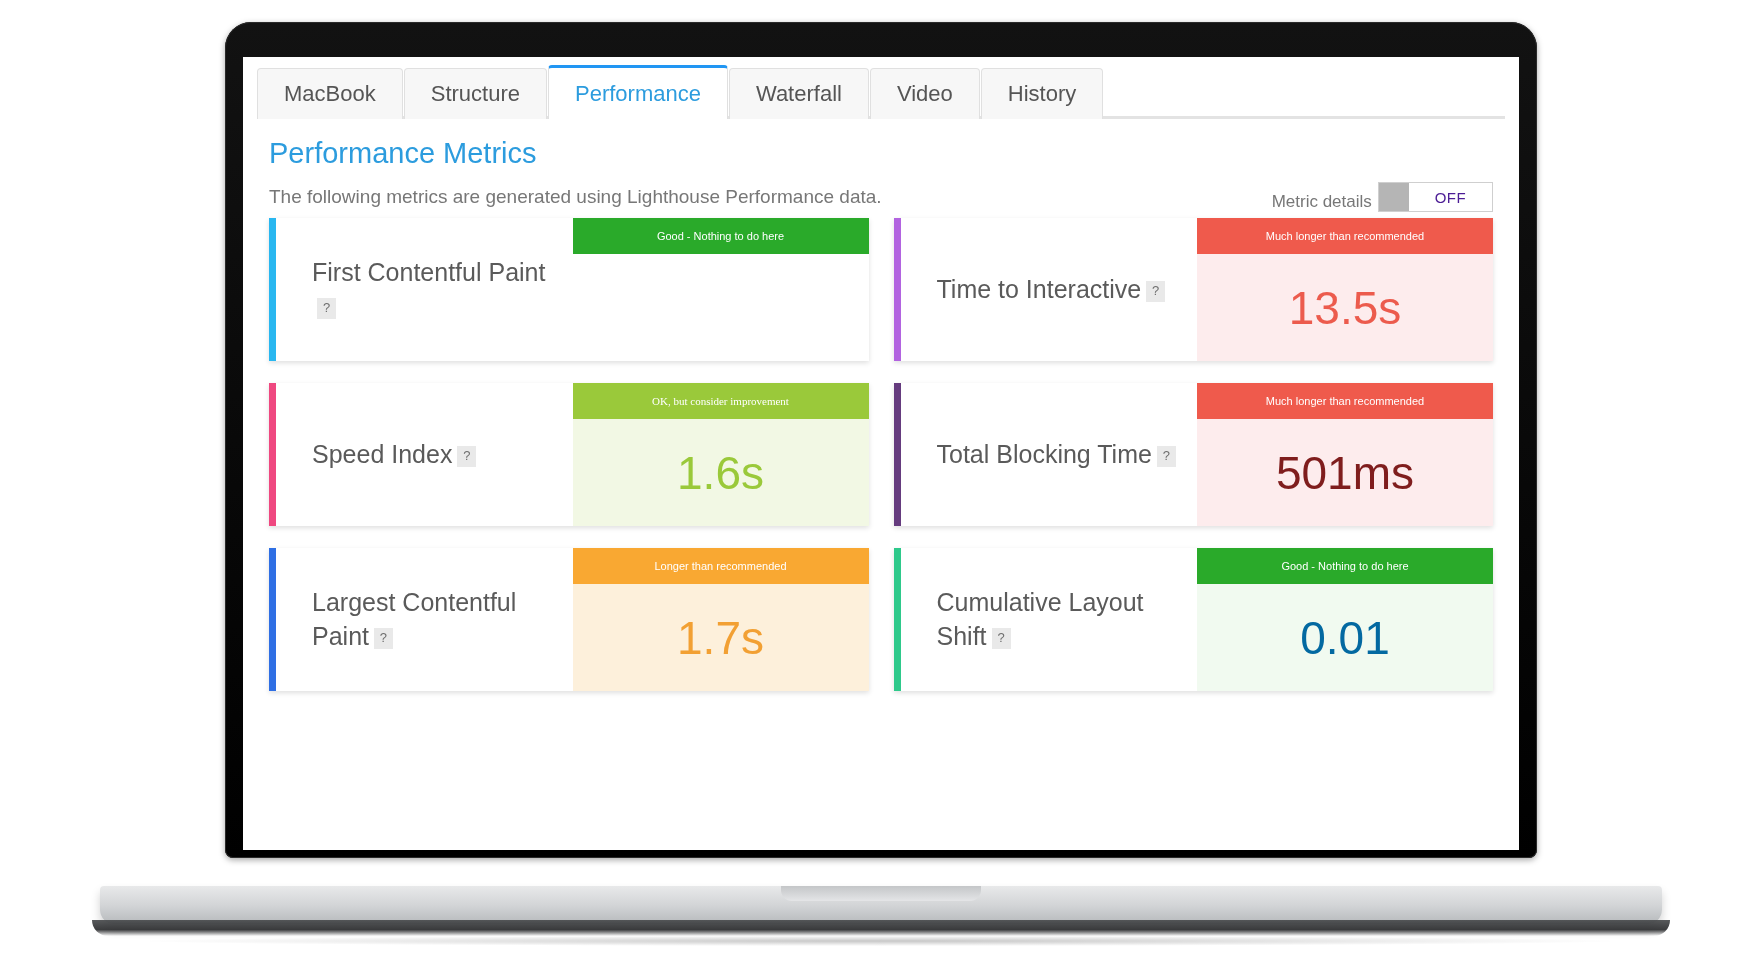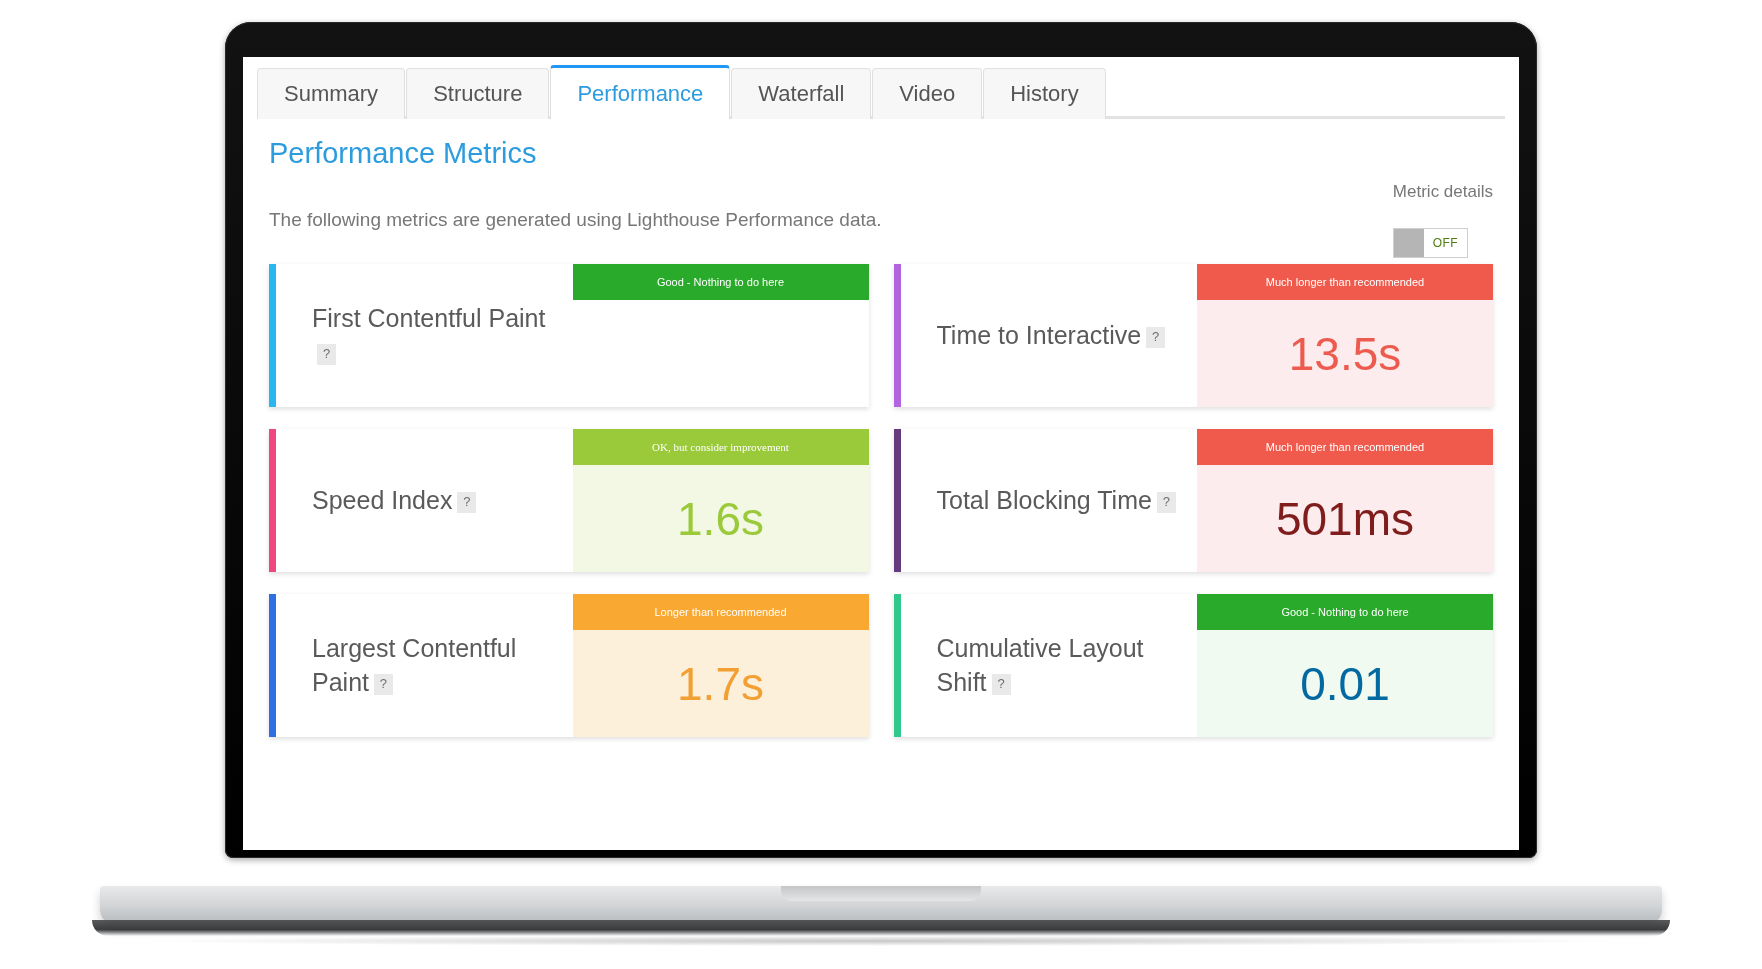--- a/index.html
+++ b/index.html
@@ -175,45 +175,44 @@
     align-items: center;
     justify-content: space-between;
     margin-bottom: 6px;
   }
   .subtitle {
     font-size: 19px;
     color: #777777;
   }
   .metric-details {
     display: flex;
-    align-items: flex-start;
-    gap: 26px;
-    flex-direction: column;
+    align-items: flex-end;
+    gap: 6px;
   }
   .metric-details-label {
     font-size: 17px;
     color: #777777;
   }
   .toggle {
     display: flex;
     align-items: center;
     border: 1px solid #cfcfcf;
     background: #ffffff;
     height: 30px;
     cursor: pointer;
   }
   .toggle-knob {
     width: 30px;
     height: 28px;
     background: #b5b5b5;
   }
   .toggle-text {
-    font-size: 12px;
-    color: #4d7c0f;
-    padding: 0 9px;
+    font-size: 15px;
+    color: #4c1d95;
+    padding: 0 26px;
     letter-spacing: 0.4px;
   }
 
   
   .grid {
     display: grid;
     grid-template-columns: 1fr 1fr;
     column-gap: 25px;
     row-gap: 22px;
   }
@@ -285,21 +284,21 @@
 
   <div class="laptop-lid"></div>
   <div class="laptop-bezel-inner">
     <div class="webcam"></div>
     <div class="macbook-label">MacBook Pro</div>
   </div>
 
   <div class="screen">
 
     <div class="tabbar" id="tab-bar">
-        <div class="tab">Summary</div>
+        <div class="tab">MacBook</div>
         <div class="tab">Structure</div>
         <div class="tab active">Performance</div>
         <div class="tab">Waterfall</div>
         <div class="tab">Video</div>
         <div class="tab">History</div>
       </div>
 
     <div class="content">
 
       <div class="page-title">Performance Metrics</div>

